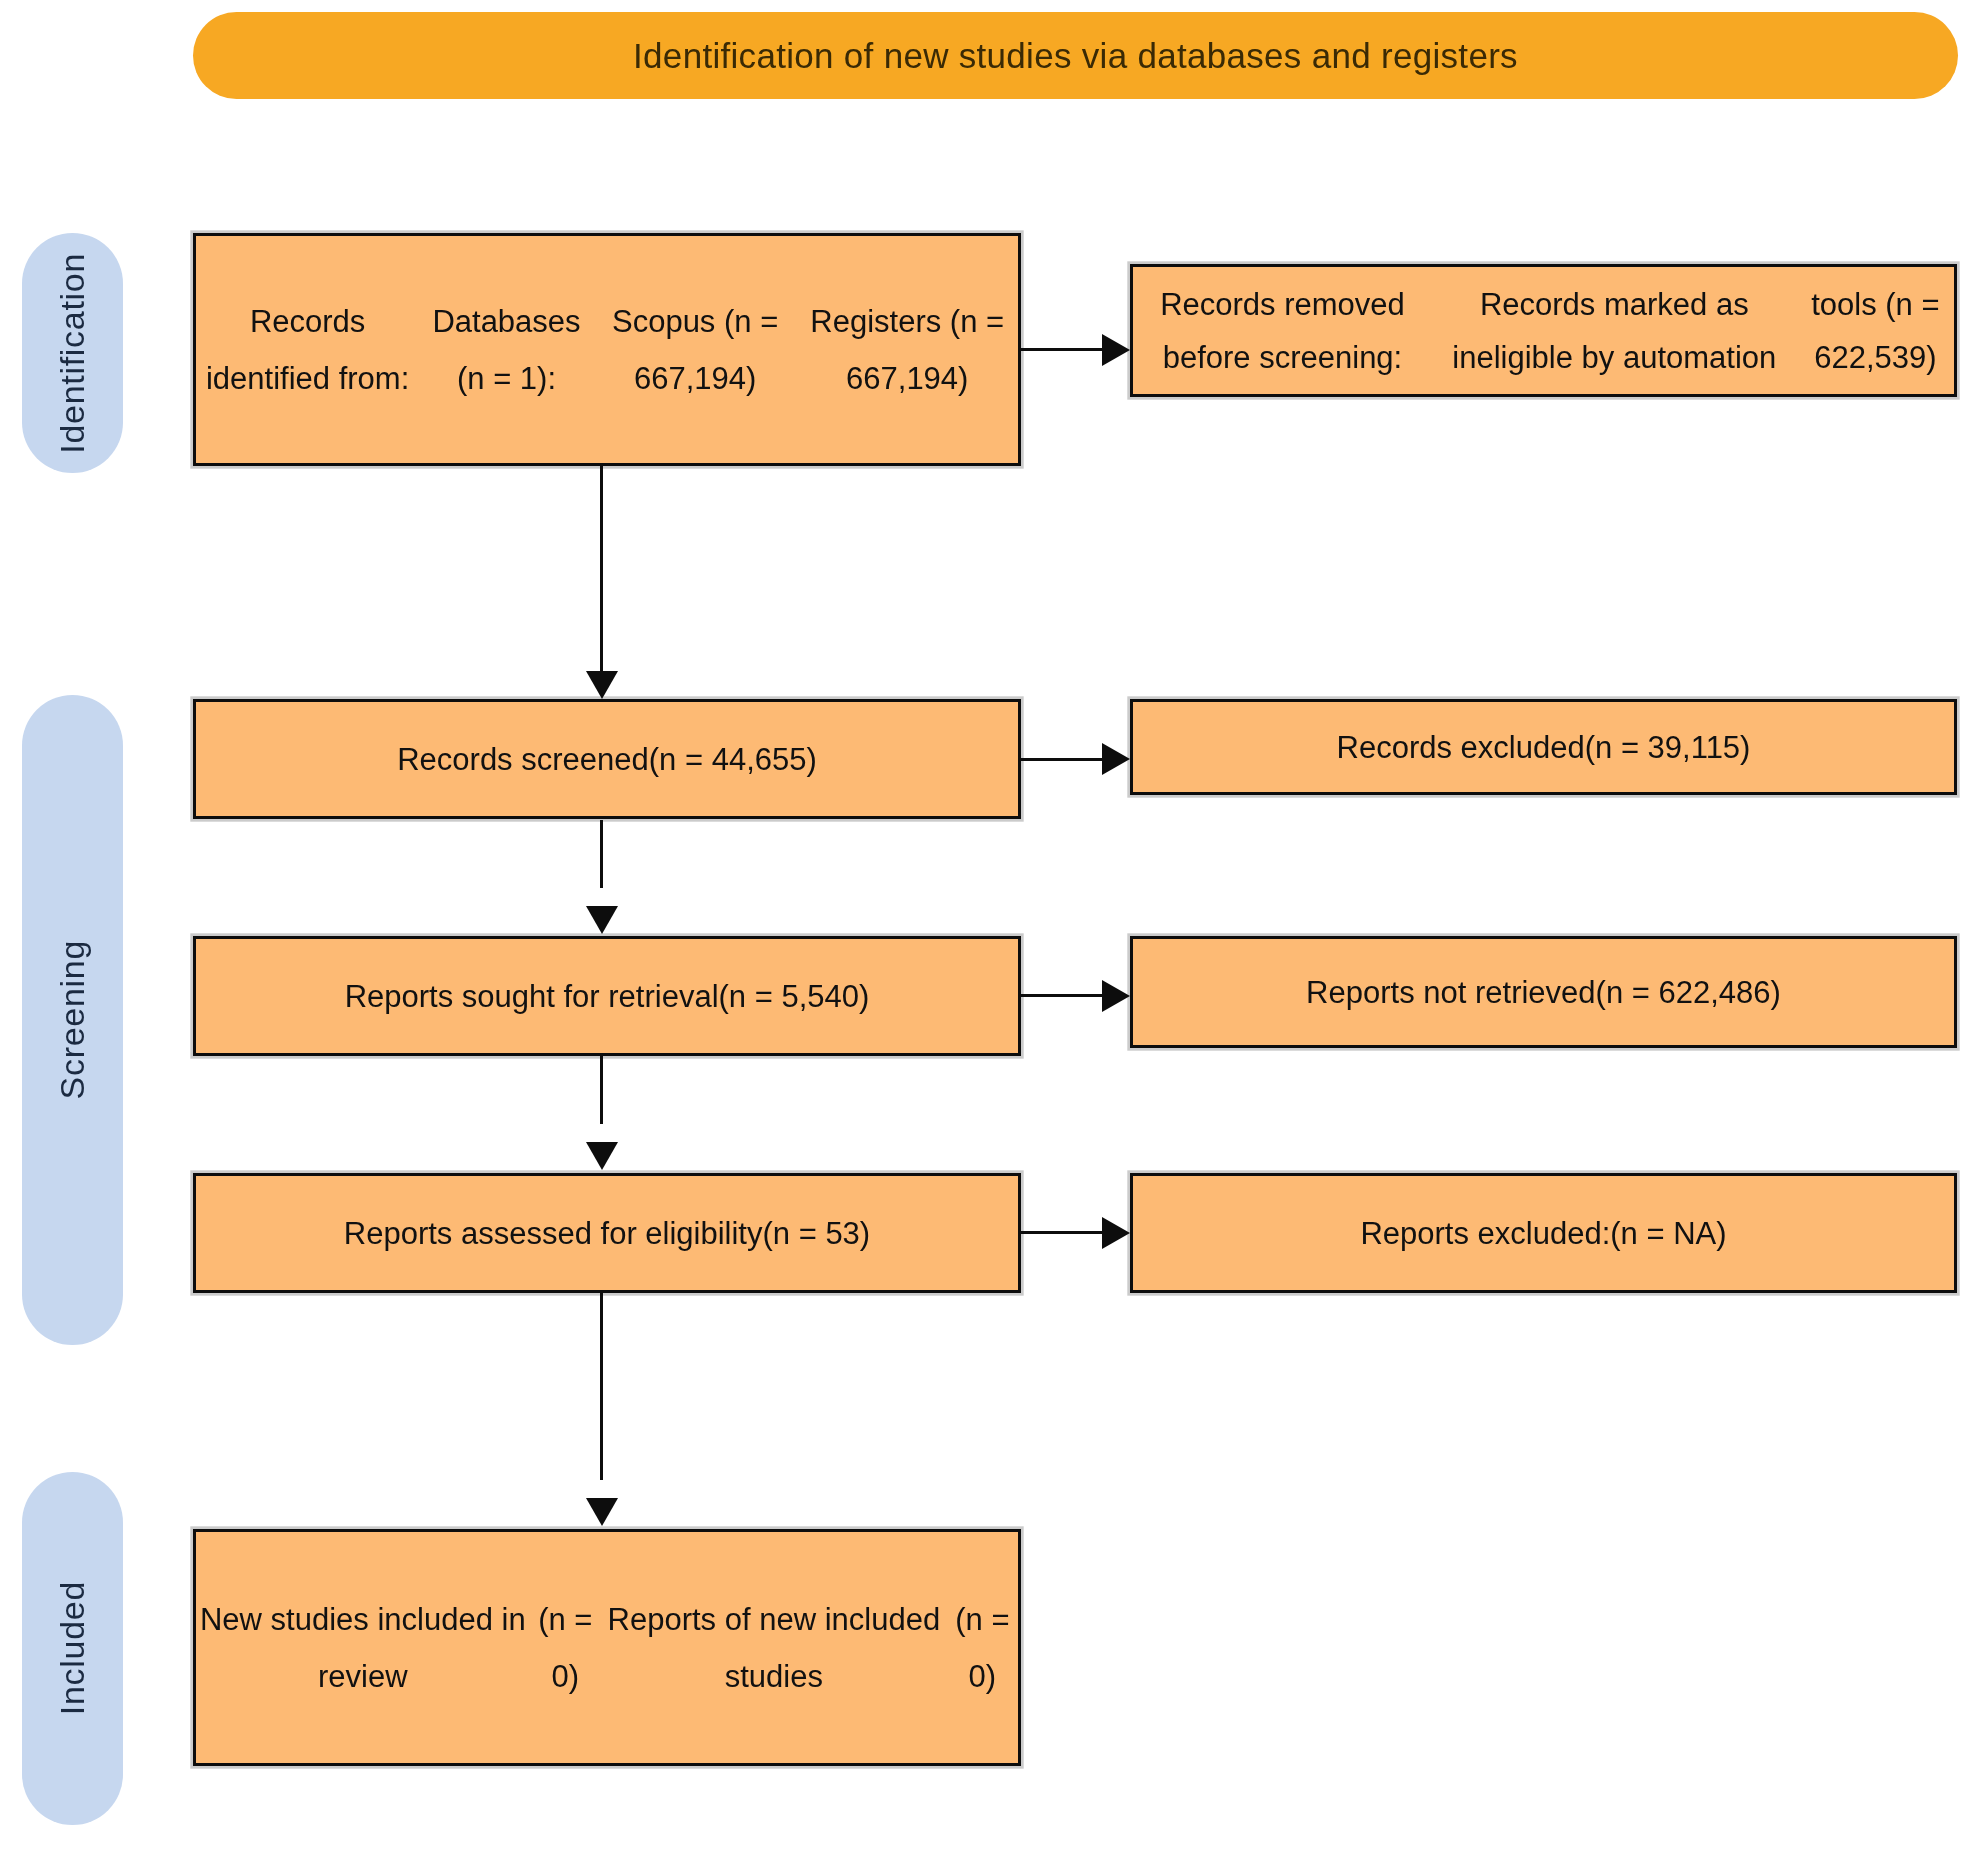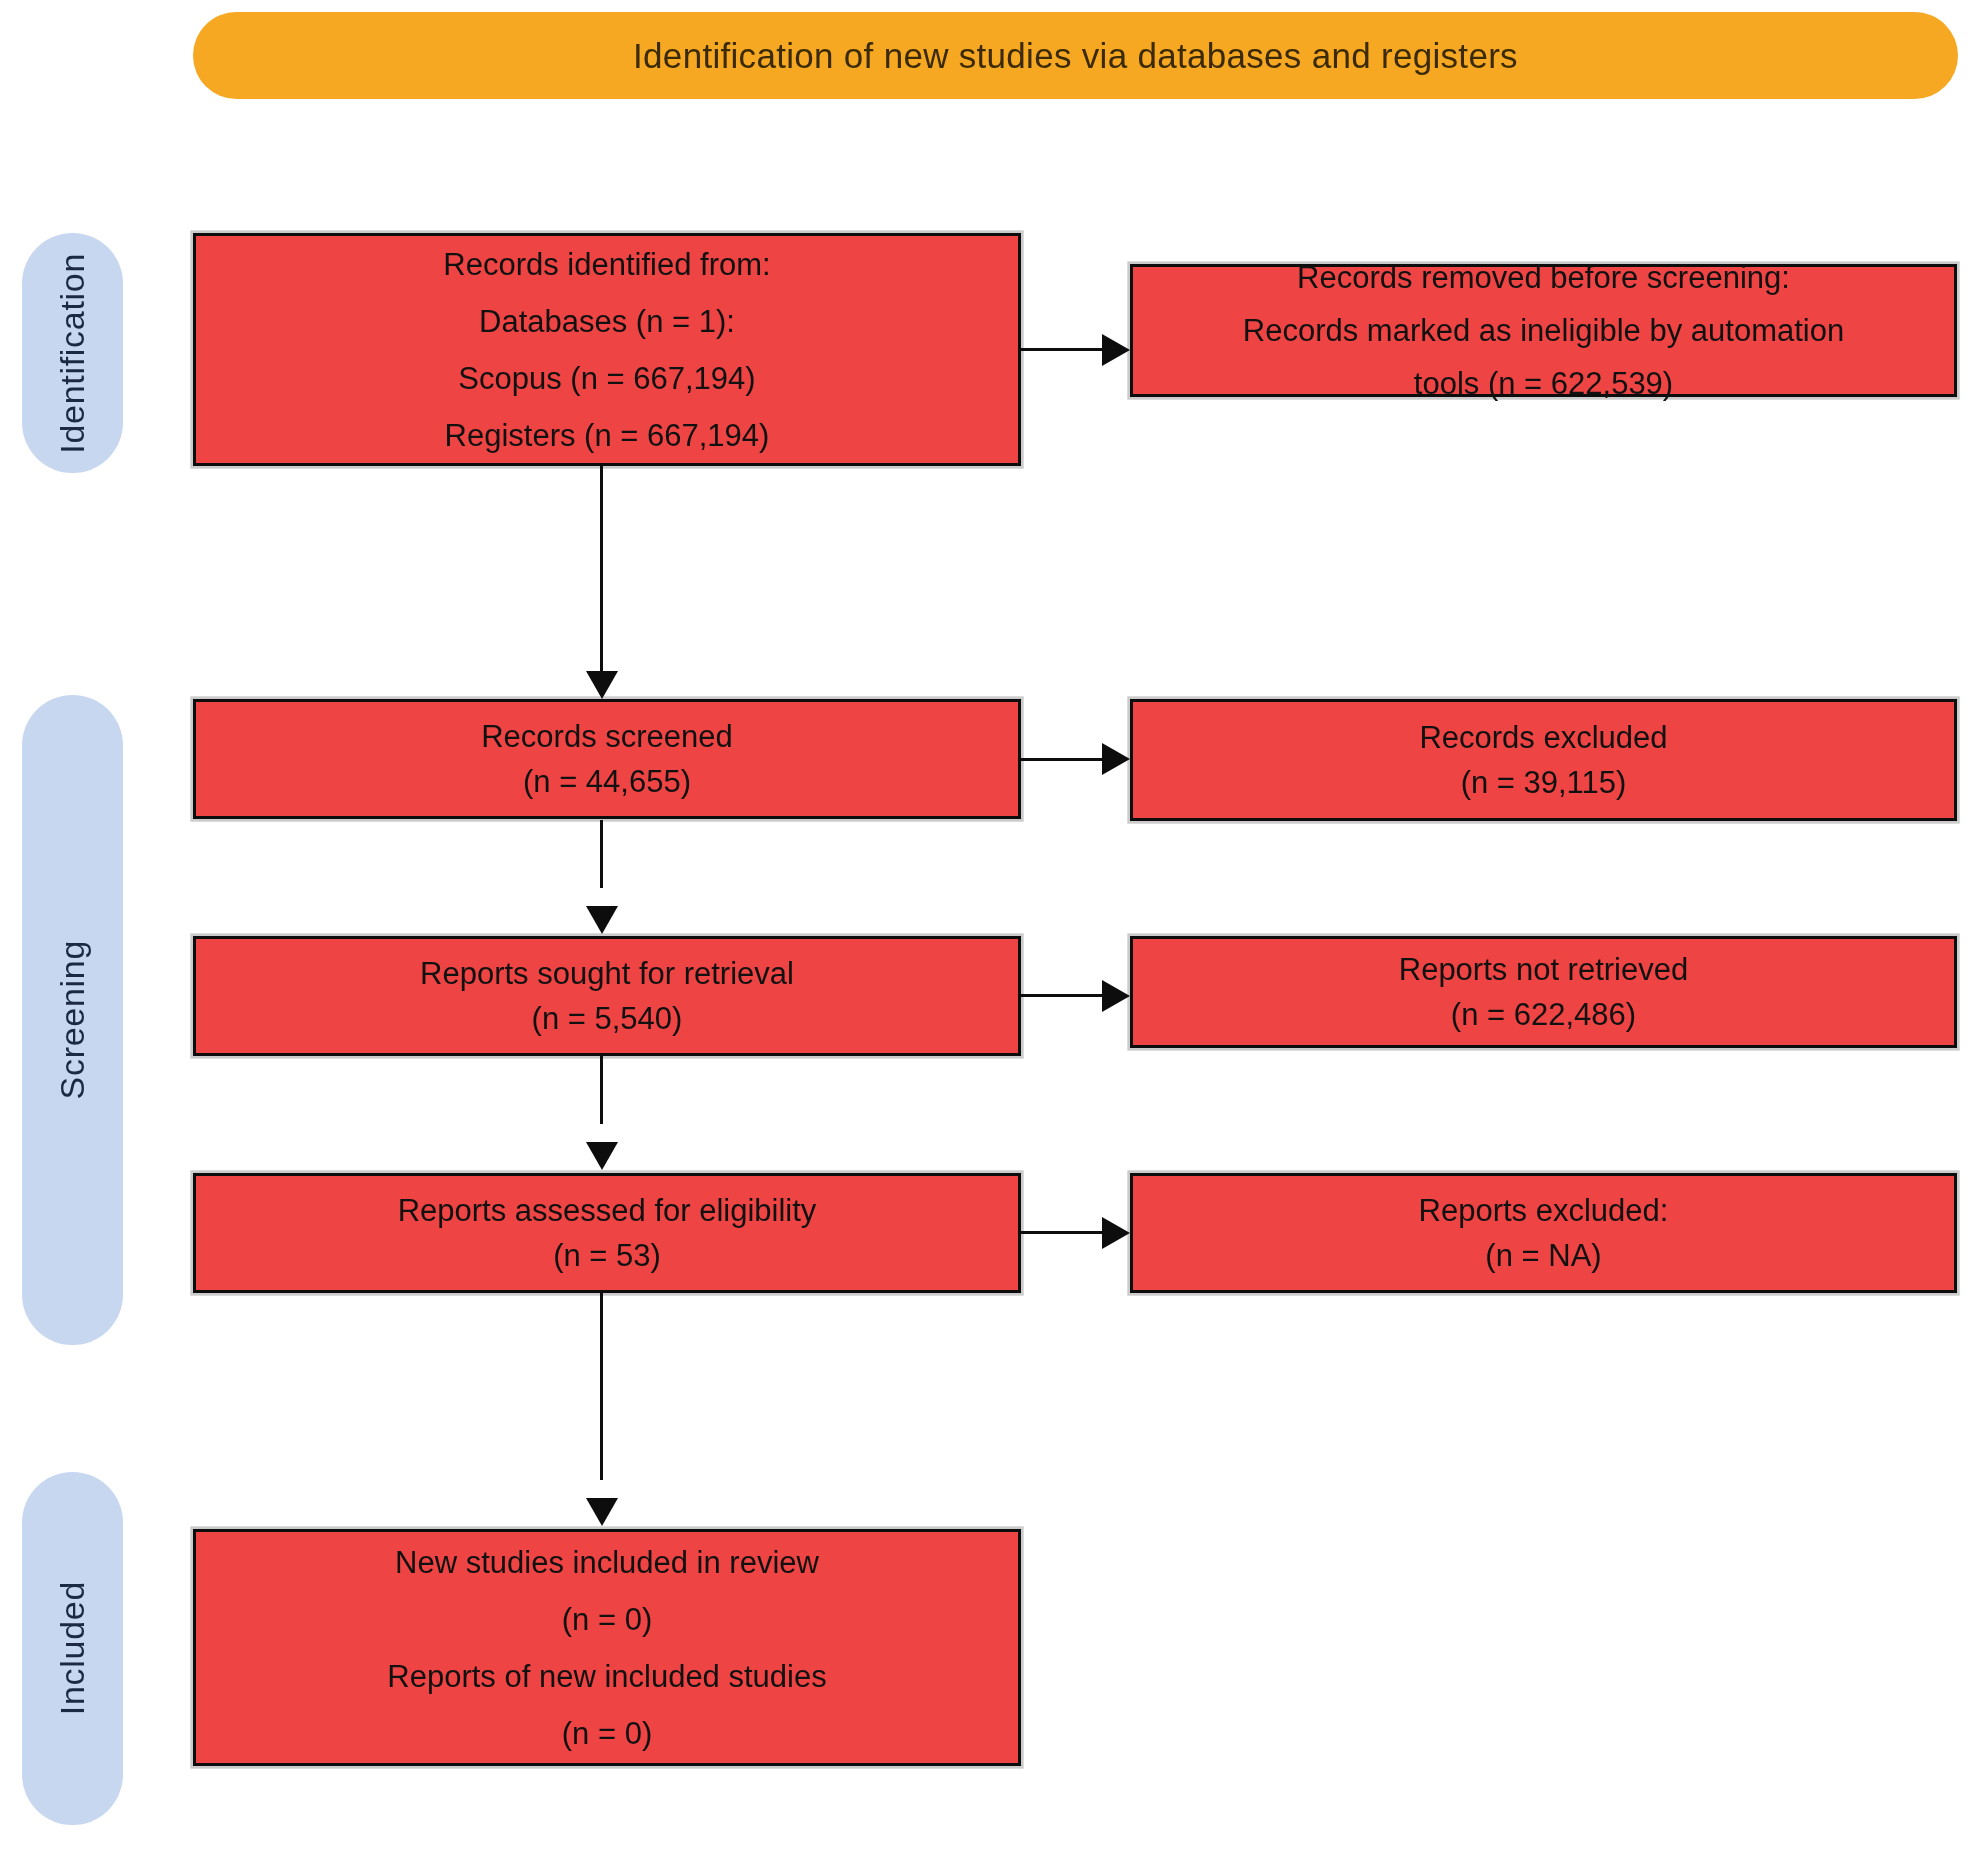--- a/index.html
+++ b/index.html
@@ -36,40 +36,40 @@
     color:#1b2a41;
     letter-spacing:0.7px;
     white-space:nowrap;
   }
   .pill-identification{top:233px;height:240px;}
   .pill-screening{top:695px;height:650px;}
   .pill-included{top:1472px;height:353px;}
   
   .box{
     position:absolute;
-    background:#ef4444;
+    background:#fdba74;
     border:3.4px solid #0d0d0d;
     box-shadow:0 0 0 2.7px rgba(140,140,140,0.45);
-    display:flex;flex-direction:column;align-items:center;justify-content:center;
+    display:flex;flex-direction:row;align-items:center;justify-content:center;
     text-align:center;
     font-size:31px;
     box-sizing:border-box;
   }
   .box .bline{line-height:45px;}
   .box.spread .bline{line-height:57px;}
   .box.spread3 .bline{line-height:53px;}
   .col-left{left:193px;width:828px;}
   .col-right{left:1130px;width:827px;}
   .b1{top:233px;height:233px;}
   .b2{top:699px;height:120px;}
   .b3{top:936px;height:120px;}
   .b4{top:1173px;height:120px;align-items:center;}
   .b5{top:1529px;height:237px;}
   .r1{top:264px;height:133px;}
-  .r2{top:699px;height:122px;}
+  .r2{top:699px;height:96px;}
   .r3{top:936px;height:112px;}
   .r4{top:1173px;height:120px;}
   
   .vline{position:absolute;left:600px;width:3.4px;background:#0d0d0d;}
   .v1{top:466px;height:207px;}
   .v2{top:820px;height:68px;}
   .v3{top:1056px;height:68px;}
   .v4{top:1293px;height:187px;}
   .head-down{
     position:absolute;left:586px;width:0;height:0;

